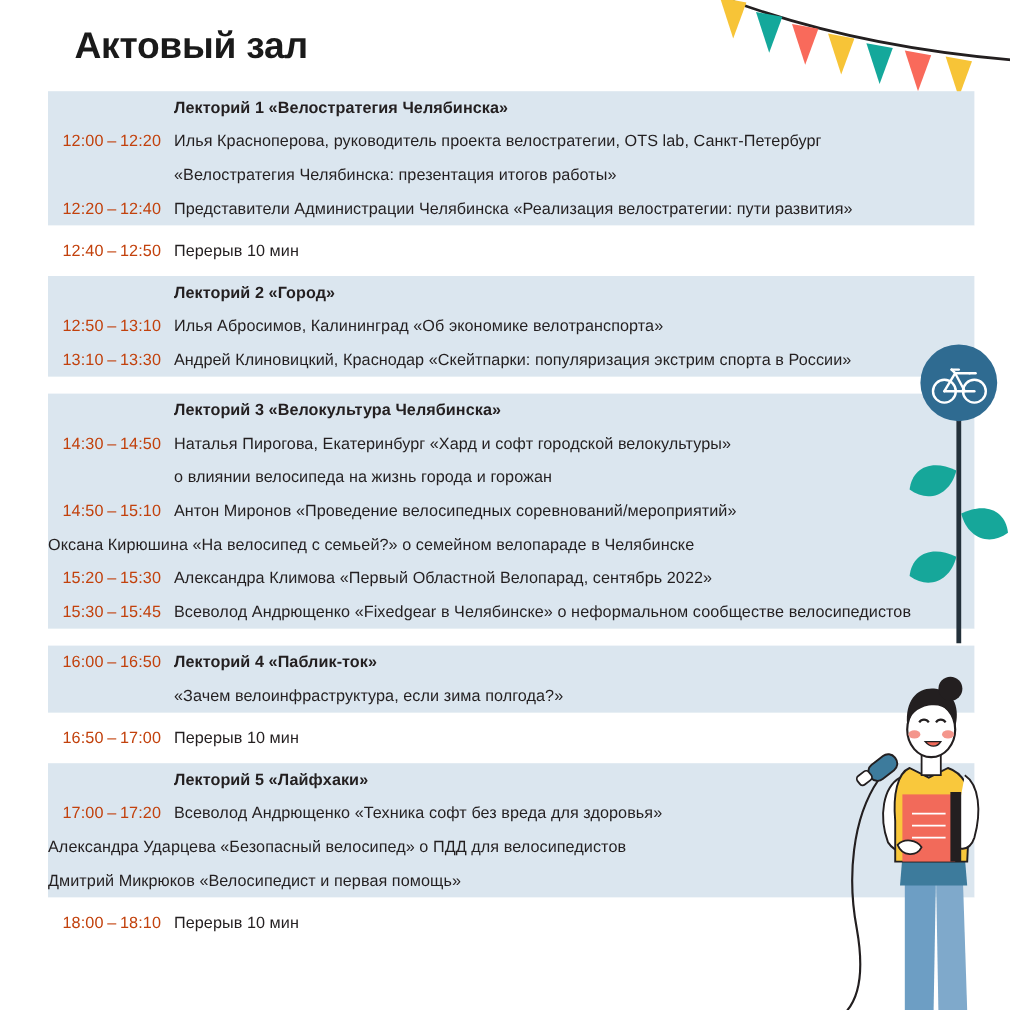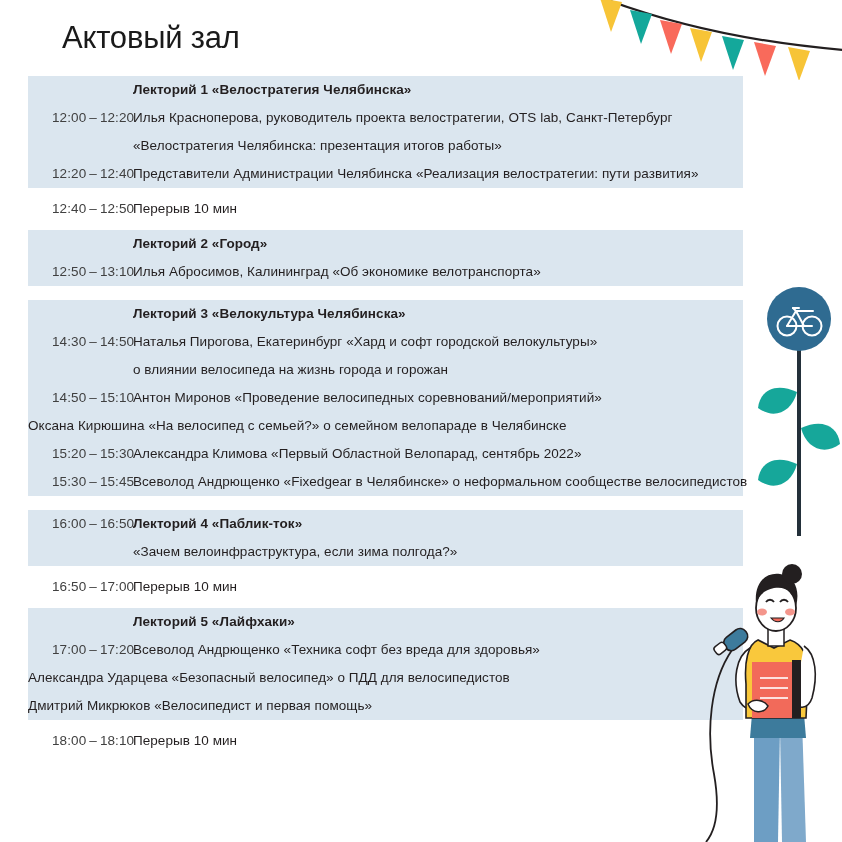--- a/index.html
+++ b/index.html
@@ -53,62 +53,63 @@
     height: 290px;
     pointer-events: none;
   }
 
   
   #title {
     position: absolute;
     left: 62px;
     top: 18px;
     font-size: 31px;
-    font-weight: normal;
+    font-weight: bold;
     letter-spacing: -0.2px;
     color: #1a1a1a;
     line-height: 40px;
     white-space: nowrap;
   }
 
   
   #schedule {
     position: absolute;
     left: 28px;
     top: 76px;
     width: 777px;
   }
 
   .band {
     position: relative;
-    width: 715px;
+    width: 772px;
     background: #ffffff;
+    margin-left: 12px;
   }
   .band.shaded {
     background: #dbe6ef;
   }
   .band.gap {
     height: 7px;
   }
 
   .row {
     position: relative;
     display: flex;
     align-items: flex-start;
     height: 28px;
     box-sizing: border-box;
   }
 
   .time {
     flex: 0 0 105px;
     width: 105px;
-    padding-left: 24px;
+    padding-left: 12px;
     box-sizing: border-box;
     font-size: 13.5px;
-    color: #404040;
+    color: #c2410c;
     line-height: 28px;
     white-space: nowrap;
     letter-spacing: 0.1px;
   }
   .time .dash {
     padding: 0 3px;
   }
 
   .desc {
     flex: 1 1 auto;
@@ -171,20 +172,24 @@
       <div class="band gap"></div>
       <div class="band shaded">
         <div class="row">
           <div class="time"></div>
           <div class="desc bold">Лекторий 2 «Город»</div>
         </div>
         <div class="row">
           <div class="time"><span>12:50</span><span class="dash">–</span><span>13:10</span></div>
           <div class="desc">Илья Абросимов, Калининград «Об экономике велотранспорта»</div>
         </div>
+        <div class="row">
+          <div class="time"><span>13:10</span><span class="dash">–</span><span>13:30</span></div>
+          <div class="desc">Андрей Клиновицкий, Краснодар «Скейтпарки: популяризация экстрим спорта в России»</div>
+        </div>
       </div>
       <div class="band gap"></div>
       <div class="band gap"></div>
       <div class="band shaded">
         <div class="row">
           <div class="time"></div>
           <div class="desc bold">Лекторий 3 «Велокультура Челябинска»</div>
         </div>
         <div class="row">
           <div class="time"><span>14:30</span><span class="dash">–</span><span>14:50</span></div>

